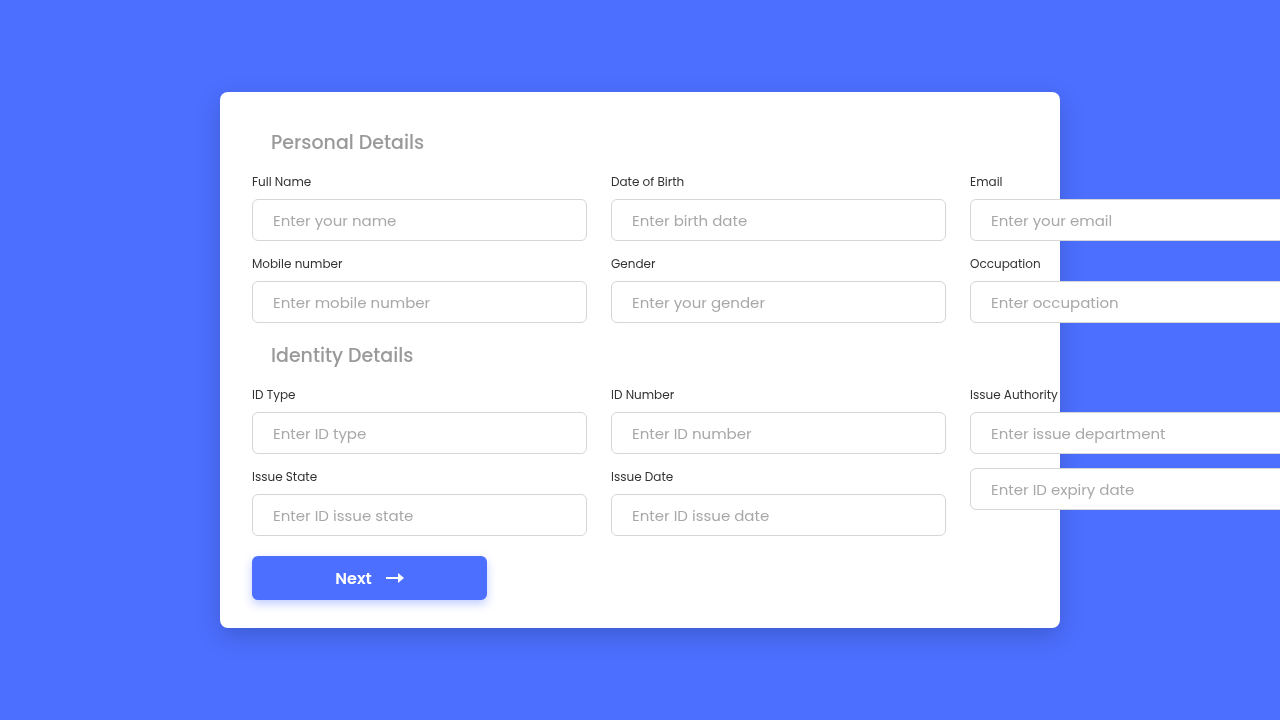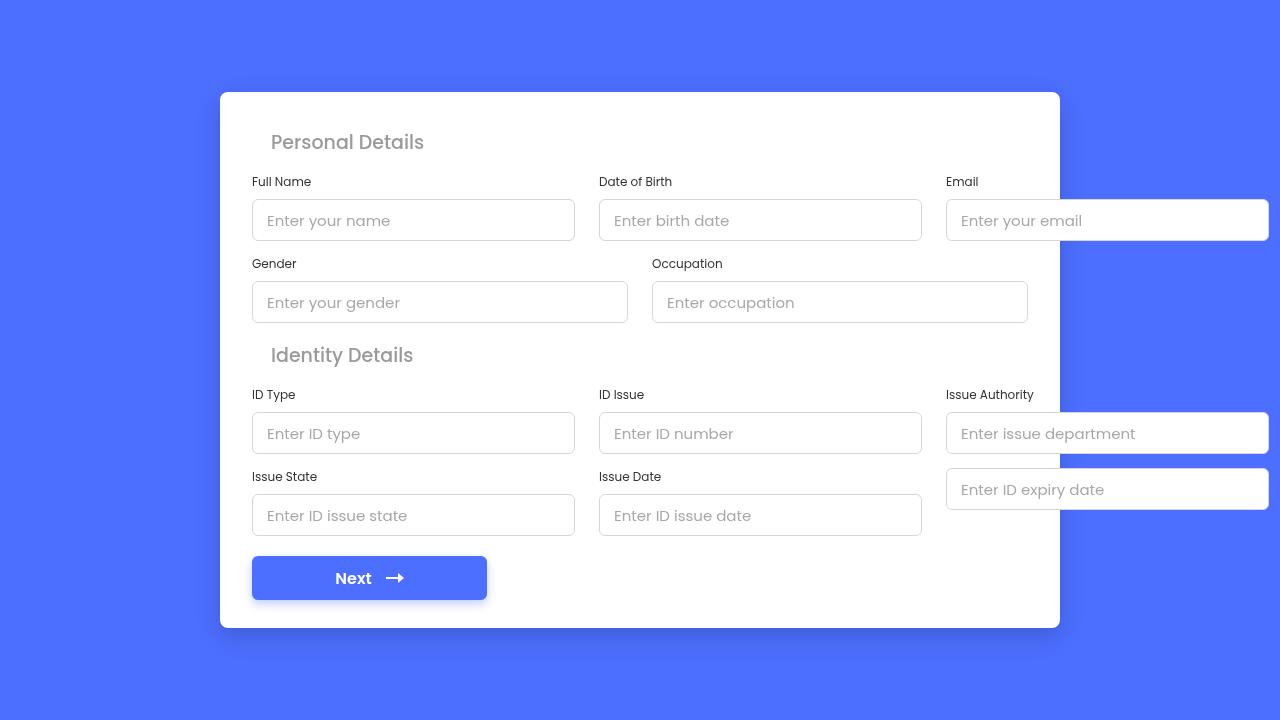--- a/index.html
+++ b/index.html
@@ -66,21 +66,21 @@
     .label {
       font-size: 12px;
       color: #333;
       margin-bottom: 8px;
       font-weight: 400;
     }
     .input {
       height: 42px;
       border: 1px solid #d6d6d6;
       border-radius: 6px;
-      padding: 0 14px;
+      padding: 0 20px;
       font-size: 15px;
       color: #333;
       outline: none;
       font-family: inherit;
     }
     .input::placeholder {
       color: #a8a8a8;
     }
     .next-btn {
       margin-top: 20px;
@@ -145,38 +145,42 @@
       <input class="input" type="text" placeholder="Enter birth date" style="">
     </div>
     <div class="field">
       <span class="label">Email</span>
       <input class="input" type="text" placeholder="Enter your email" style="">
     </div>
   </div>
 
   <div class="row">
     <div class="field">
+      <span class="label">Mobile number</span>
+      <input class="input" type="text" placeholder="Enter mobile number" style="">
+    </div>
+    <div class="field">
       <span class="label">Gender</span>
       <input class="input" type="text" placeholder="Enter your gender" style="">
     </div>
     <div class="field">
       <span class="label">Occupation</span>
       <input class="input" type="text" placeholder="Enter occupation" style="">
     </div>
   </div>
 
   <div class="section-title second">Identity Details</div>
 
   <div class="row">
     <div class="field">
       <span class="label">ID Type</span>
       <input class="input" type="text" placeholder="Enter ID type" style="">
     </div>
     <div class="field">
-      <span class="label">ID Issue</span>
+      <span class="label">ID Number</span>
       <input class="input" type="text" placeholder="Enter ID number" style="">
     </div>
     <div class="field">
       <span class="label">Issue Authority</span>
       <input class="input" type="text" placeholder="Enter issue department" style="">
     </div>
   </div>
 
   <div class="row">
     <div class="field">

